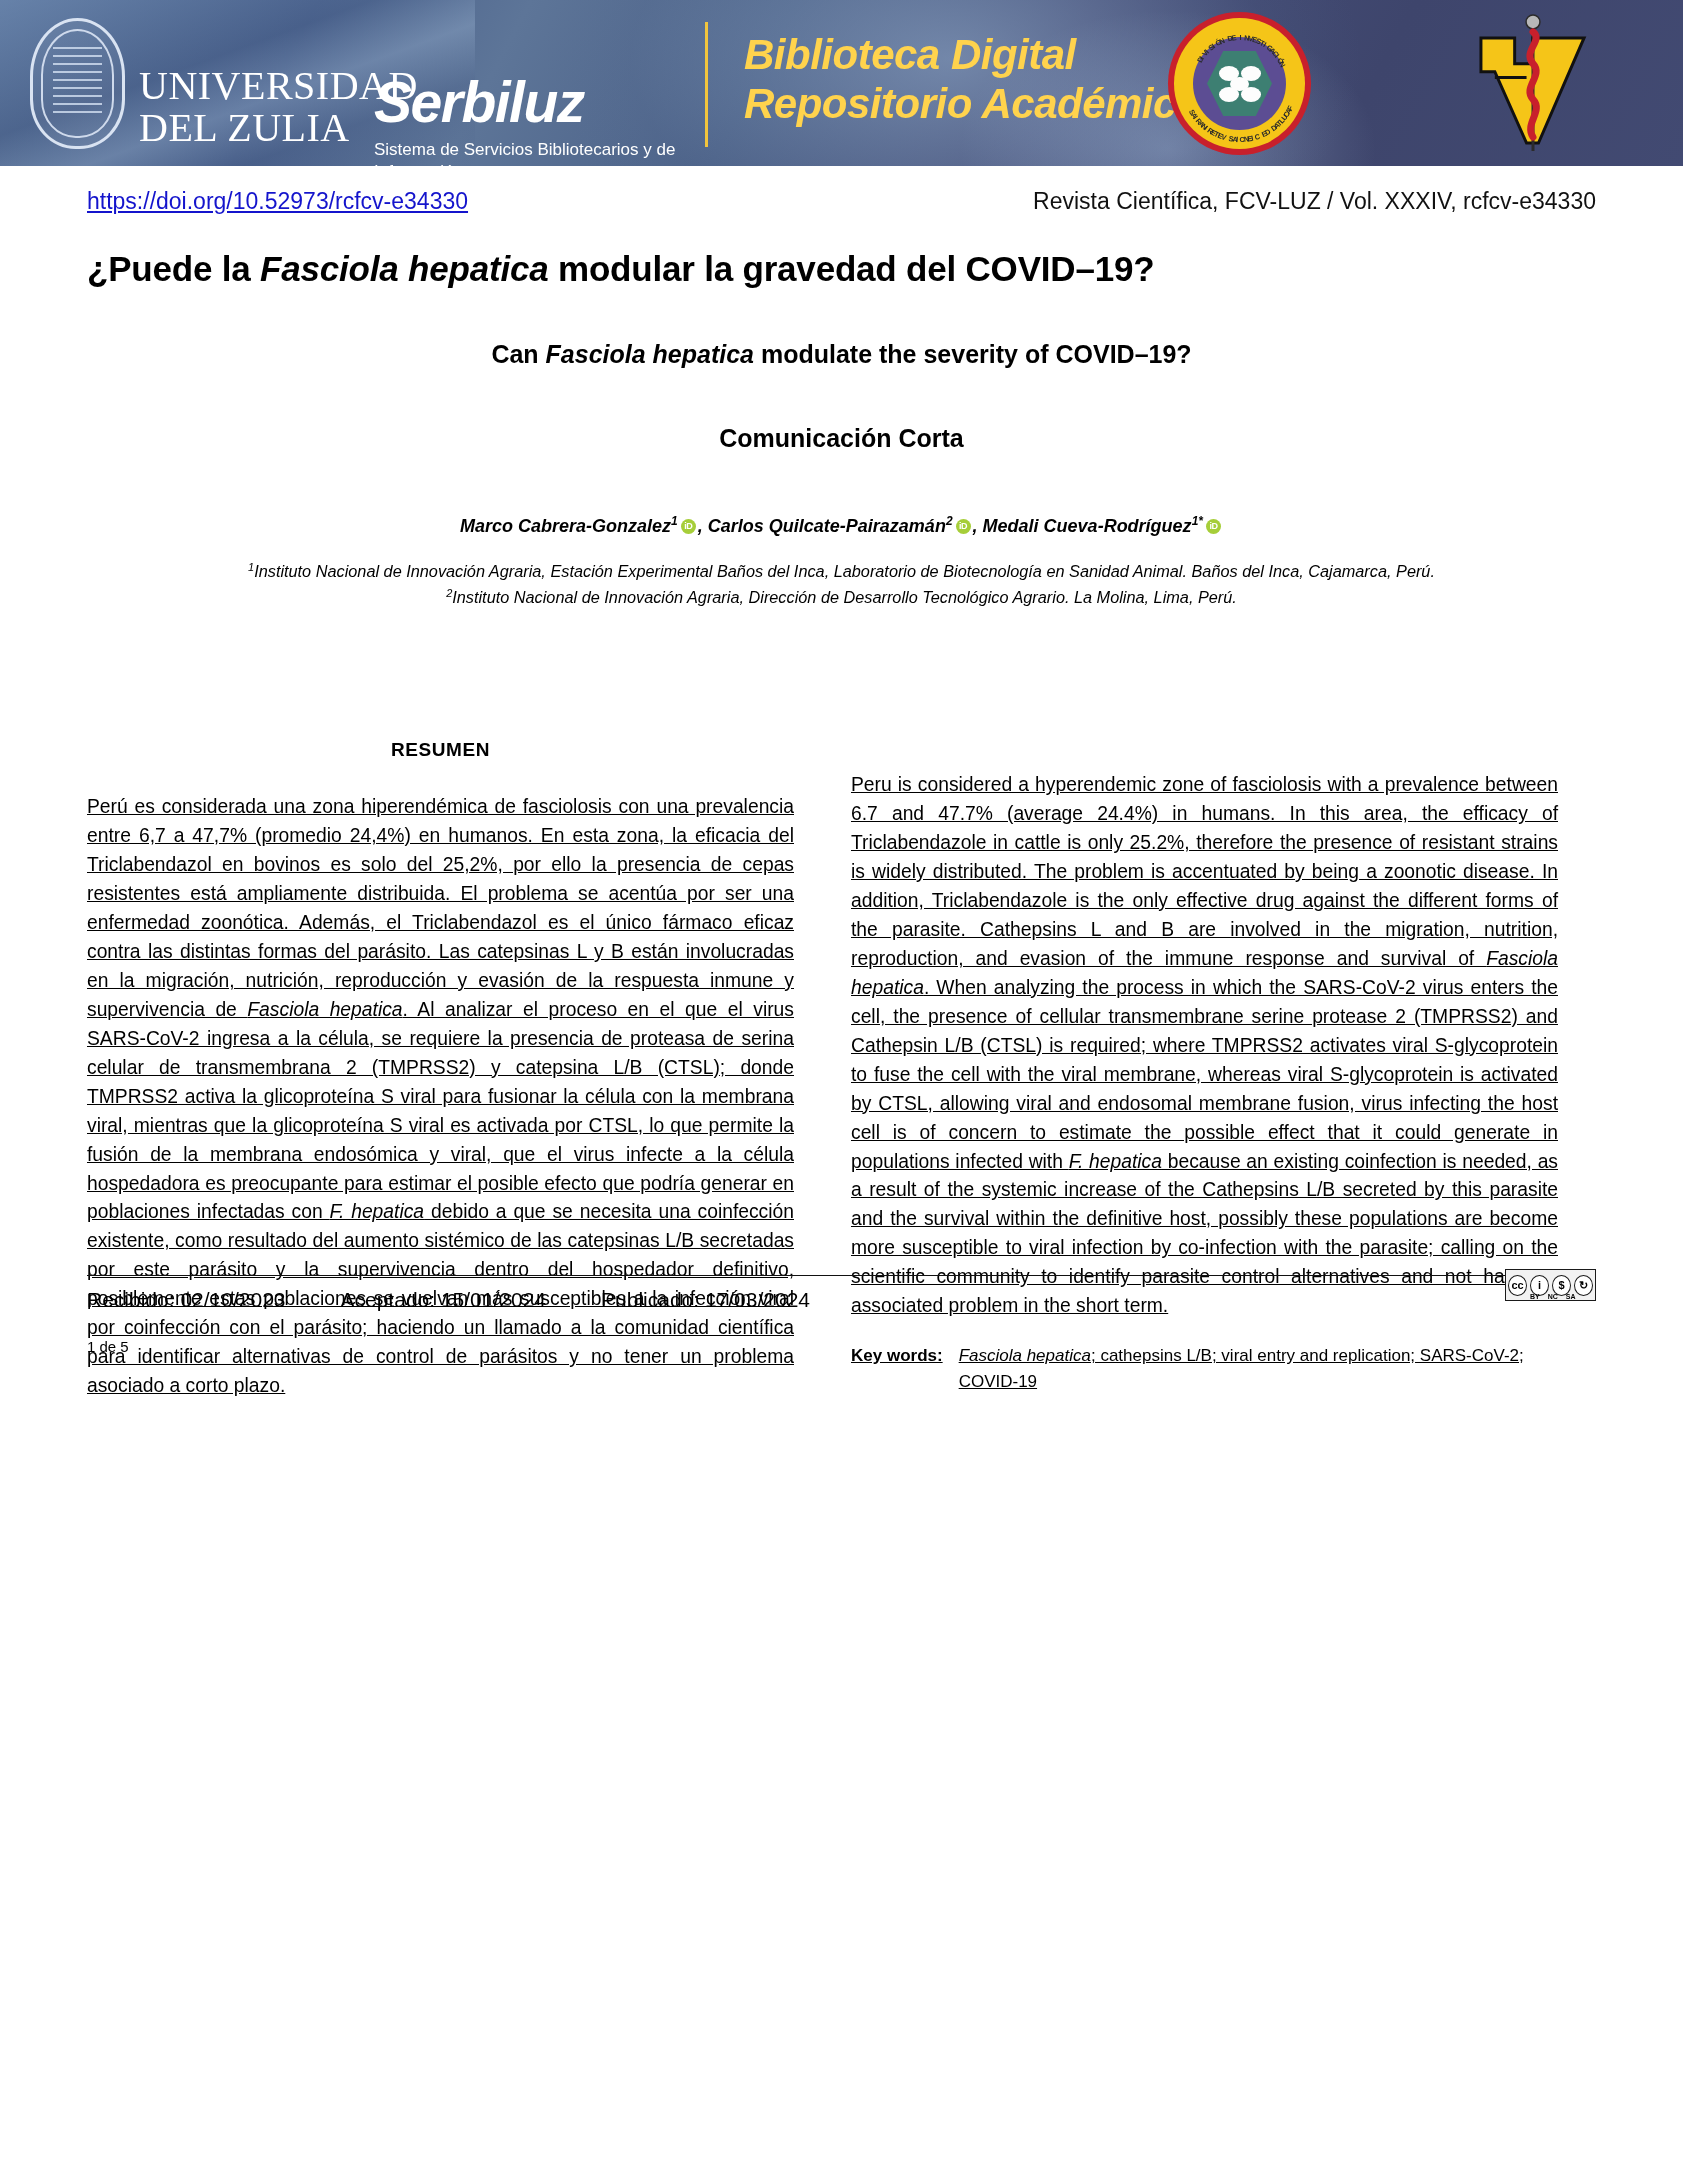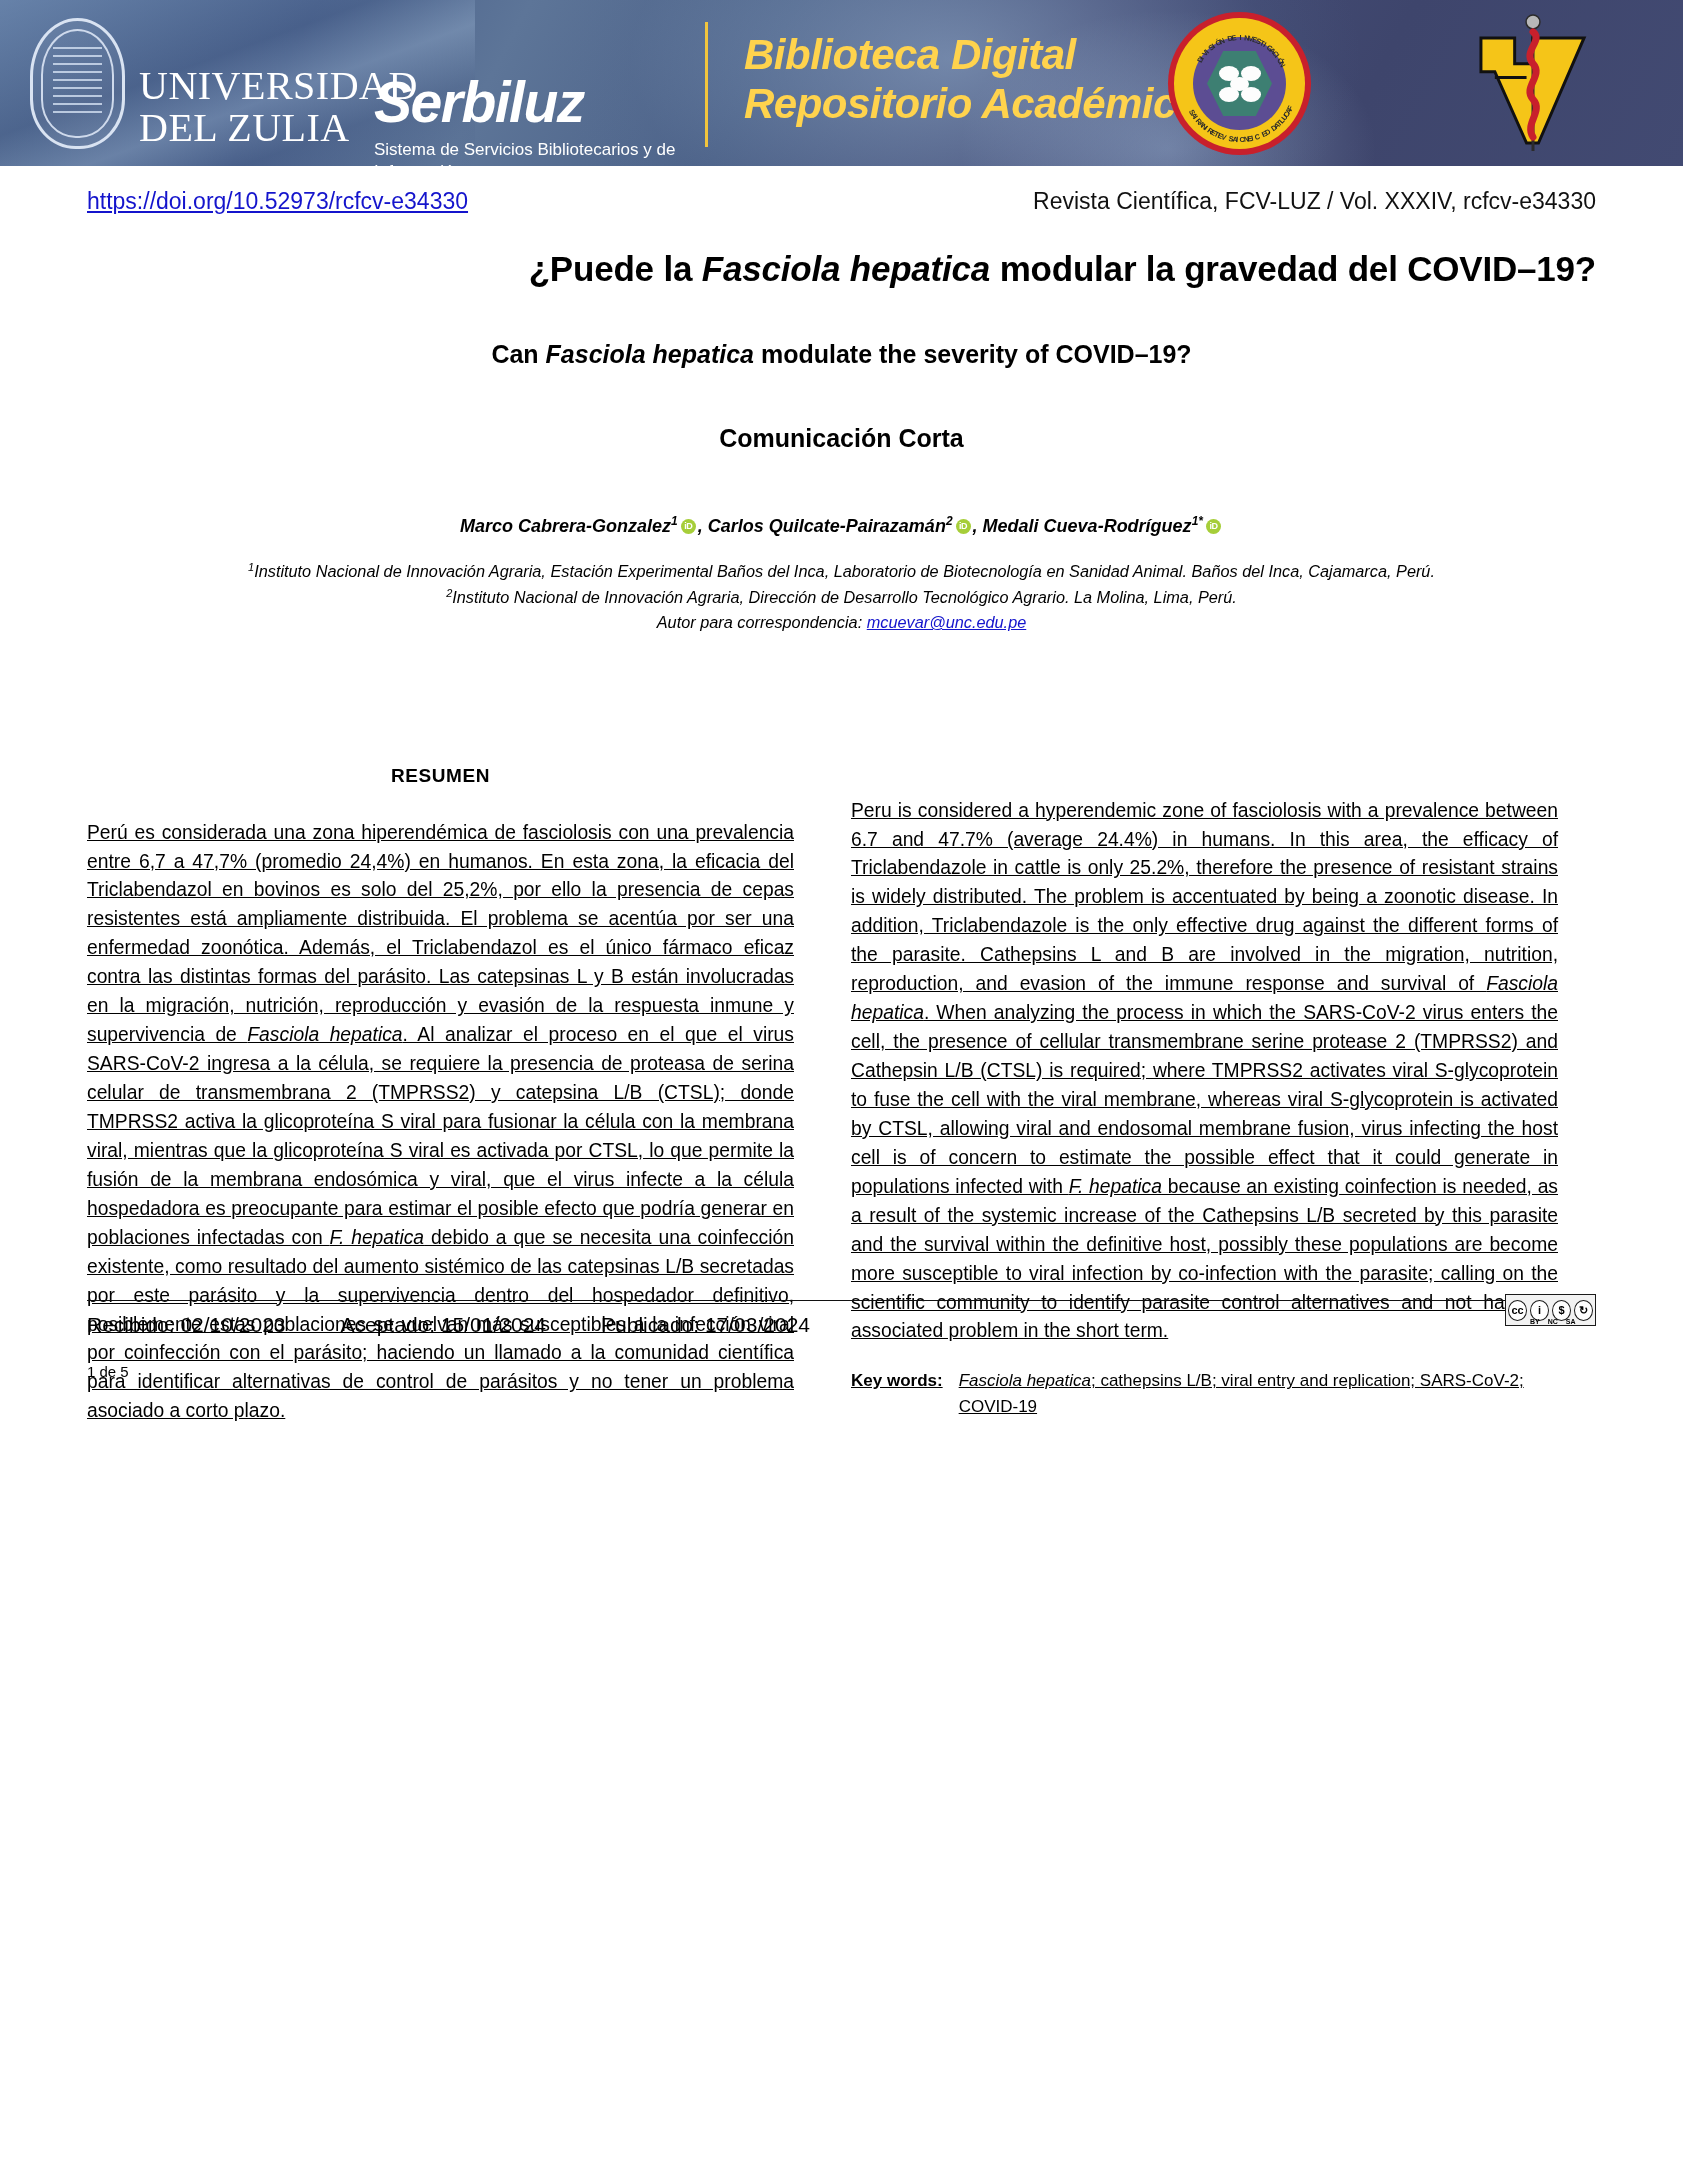--- a/index.html
+++ b/index.html
@@ -90,21 +90,21 @@
   .fcv-snake { position: absolute; left: 55px; top: 0px; width: 22px; height: 141px; }
 
   
   .page { position: relative; padding: 0 87px; }
 
   .doi-row { display: flex; align-items: baseline; justify-content: space-between; margin-top: 22px; }
   .doi-link { color: #1414cc; text-decoration: underline; font-size: 23px; }
   .journal-ref { font-size: 23px; color: #111; }
 
   .title-es {
-    text-align: right; font-size: 35px; font-weight: bold;
+    text-align: left; font-size: 35px; font-weight: bold;
     margin-top: 34px; letter-spacing: -0.2px;
   }
   .title-en {
     text-align: center; font-size: 25px; font-weight: bold;
     margin-top: 51px;
   }
   .article-type {
     text-align: center; font-size: 25px; font-weight: bold;
     margin-top: 55px;
   }
@@ -302,23 +302,20 @@
 
   <div class="authors" id="author-list"><span>Marco Cabrera-Gonzalez</span><sup>1</sup><span class="orcid"></span><span>, </span><span>Carlos Quilcate-Pairazamán</span><sup>2</sup><span class="orcid"></span><span>, </span><span>Medali Cueva-Rodríguez</span><sup>1*</sup><span class="orcid"></span></div>
 
   <div class="affiliations">
     <div>
       <sup>1</sup><span>Instituto Nacional de Innovación Agraria, Estación Experimental Baños del Inca, Laboratorio de Biotecnología en Sanidad Animal. Baños del Inca, Cajamarca, Perú.</span>
     </div>
     <div>
       <sup>2</sup><span>Instituto Nacional de Innovación Agraria, Dirección de Desarrollo Tecnológico Agrario. La Molina, Lima, Perú.</span>
     </div>
-    <div>
-      <span>Autor para correspondencia: </span><a class="corr-link" href="#">mcuevar@unc.edu.pe</a>
-    </div>
   </div>
 
   <div class="cols">
 
     <div class="col">
       <div class="col-head">RESUMEN</div>
       <div class="col-body">
         <span>Perú es considerada una zona hiperendémica de fasciolosis con una prevalencia entre 6,7 a 47,7% (promedio 24,4%) en humanos. En esta zona, la eficacia del Triclabendazol en bovinos es solo del 25,2%, por ello la presencia de cepas resistentes está ampliamente distribuida. El problema se acentúa por ser una enfermedad zoonótica. Además, el Triclabendazol es el único fármaco eficaz contra las distintas formas del parásito. Las catepsinas L y B están involucradas en la migración, nutrición, reproducción y evasión de la respuesta inmune y supervivencia de </span><span class="it">Fasciola hepatica</span><span>. Al analizar el proceso en el que el virus SARS-CoV-2 ingresa a la célula, se requiere la presencia de proteasa de serina celular de transmembrana 2 (TMPRSS2) y catepsina L/B (CTSL); donde TMPRSS2 activa la glicoproteína S viral para fusionar la célula con la membrana viral, mientras que la glicoproteína S viral es activada por CTSL, lo que permite la fusión de la membrana endosómica y viral, que el virus infecte a la célula hospedadora es preocupante para estimar el posible efecto que podría generar en poblaciones infectadas con </span><span class="it">F. hepatica</span><span> debido a que se necesita una coinfección existente, como resultado del aumento sistémico de las catepsinas L/B secretadas por este parásito y la supervivencia dentro del hospedador definitivo, posiblemente estas poblaciones se vuelvan más susceptibles a la infección viral por coinfección con el parásito; haciendo un llamado a la comunidad científica para identificar alternativas de control de parásitos y no tener un problema asociado a corto plazo.</span>
       </div>
     </div>

